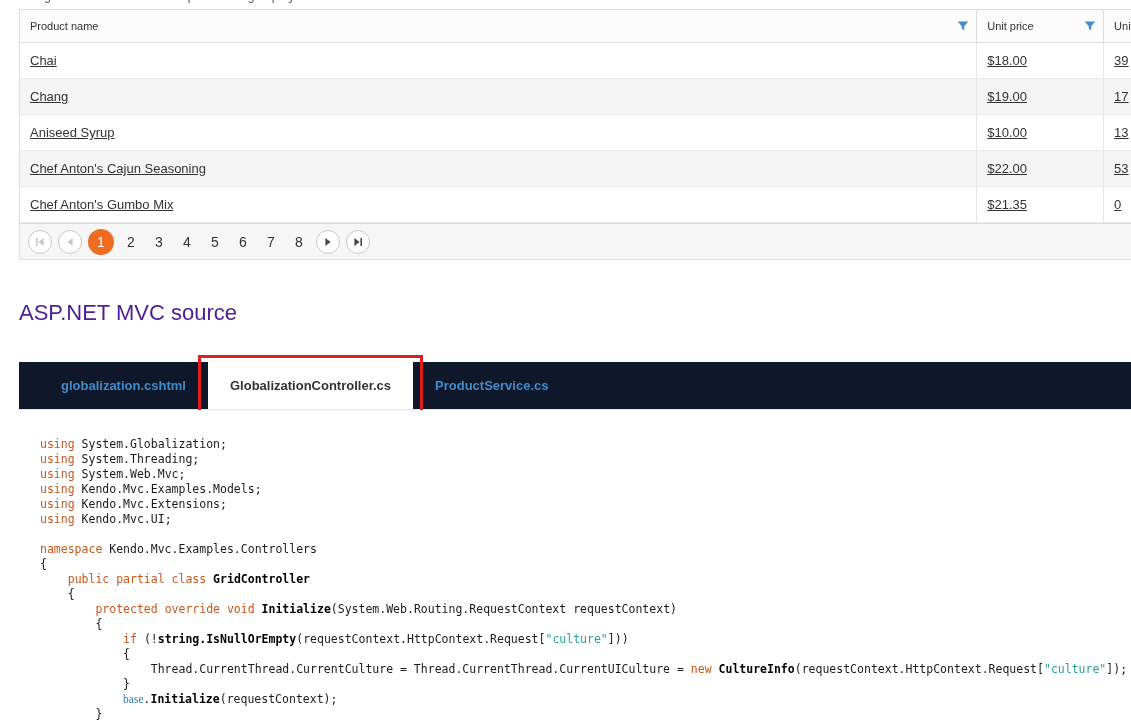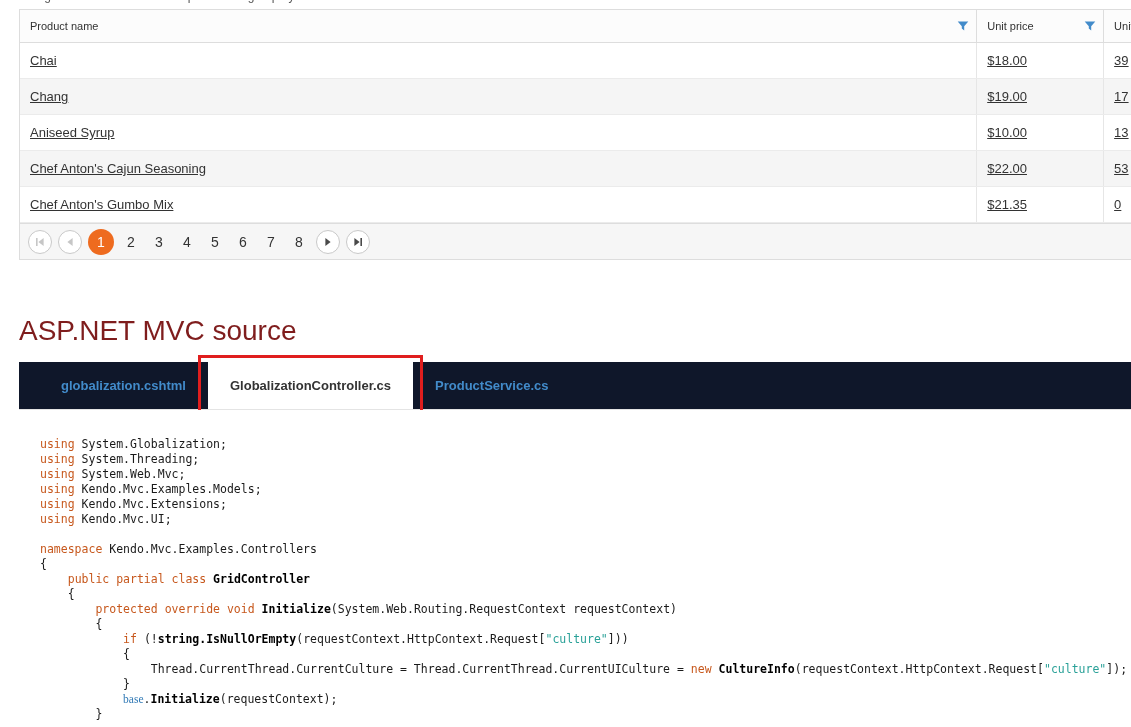--- a/index.html
+++ b/index.html
@@ -26,21 +26,21 @@
            border-top: 1px solid #ddd; padding-left: 8px; gap: 6px; }
   .pbtn { width: 24px; height: 24px; border-radius: 50%; border: 1px solid #c9c9c9; background: #fff;
           display: flex; align-items: center; justify-content: center; cursor: pointer; padding: 0; }
   .pbtn svg { fill: #4a4a4a; }
   .pbtn.disabled svg { fill: #c6c6c6; }
   .pnum { min-width: 22px; text-align: center; font-size: 14px; color: #333; cursor: pointer; }
   .pnum.sel { width: 26px; min-width: 26px; height: 26px; border-radius: 50%;
               background: var(--selpage, #ee6b1f); color: #fff; line-height: 26px; }
 
   
-  .section-title { position: absolute; left: 19px; top: 315px; font-size: 28px; font-weight: 400; color: #7f1d1d; }
+  .section-title { position: absolute; left: 19px; top: 300px; font-size: 22px; font-weight: 400; color: #4c1d95; }
 
   
   .tabstrip { position: absolute; left: 19px; top: 362px; width: 1112px; height: 48px;
               background: #0f172a; border-bottom: 1px solid #e4e4e4; display: flex; padding-left: 20px; }
   .tab { line-height: 48px; padding: 0 22px; font-size: 13px; font-weight: 700;
          color: var(--tablink, #428bca); cursor: pointer; white-space: nowrap; }
   .tab.active { position: relative; background: #fff; color: #333; }
   .annot { position: absolute; left: -10px; right: -10px; top: -7px; bottom: -6px;
            border: 3px solid var(--annot, #e01e1e); pointer-events: none; }
 

